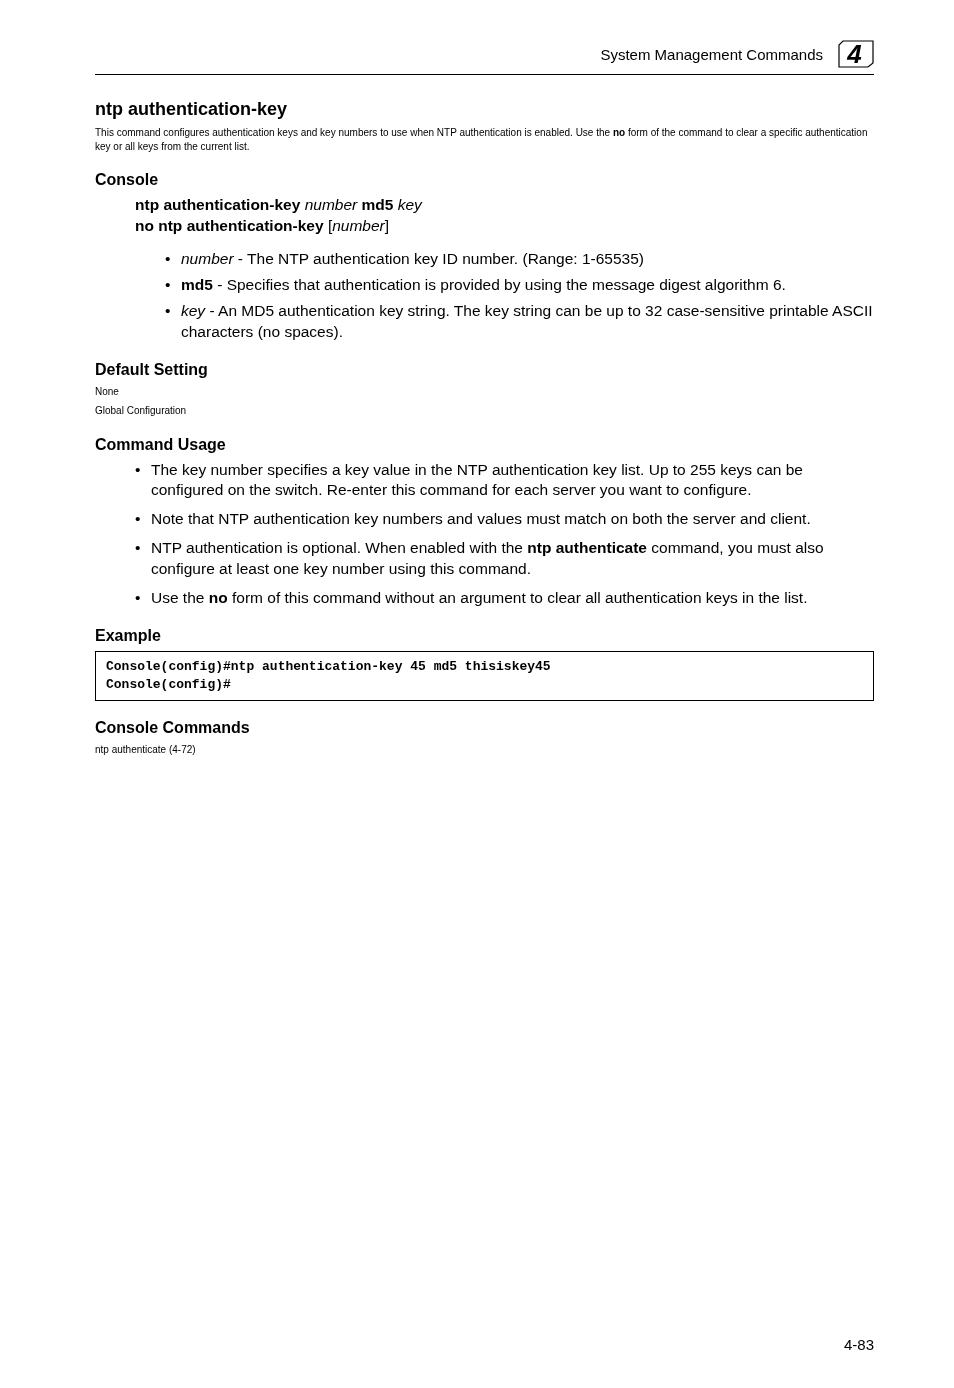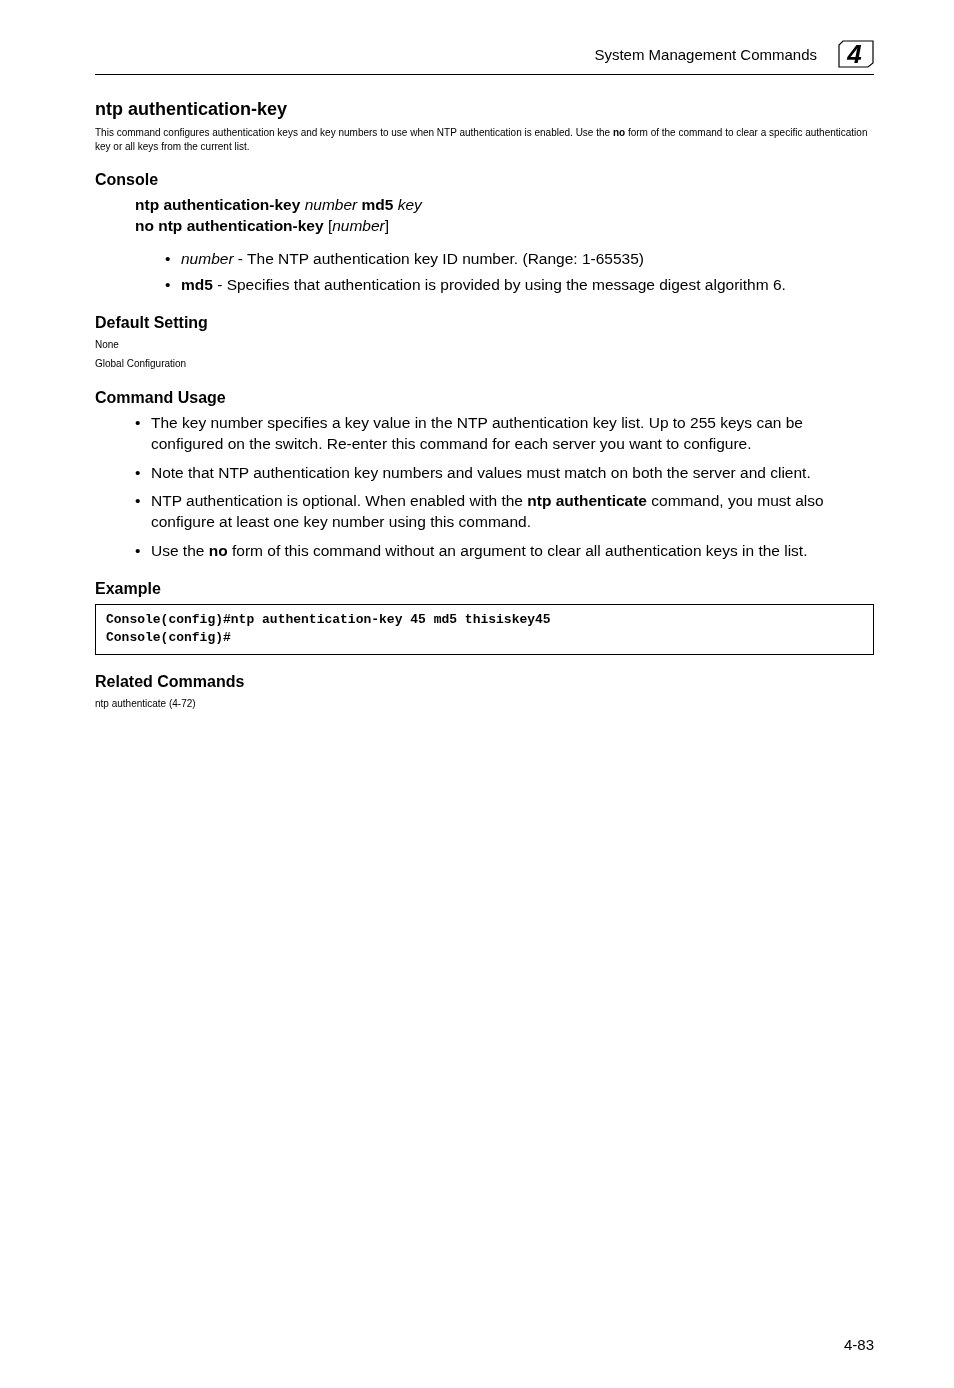--- a/index.html
+++ b/index.html
@@ -13,21 +13,21 @@
       width: 954px;
       min-height: 1388px;
       padding: 40px 80px 40px 95px;
       box-sizing: border-box;
       position: relative;
     }
     .header-line {
       display: flex;
       justify-content: flex-end;
       align-items: center;
-      gap: 21px;
+      gap: 15px;
       margin-bottom: 6px;
       text-align: right;
     }
     .header-text {
       font-size: 15px;
       color: #000;
     }
     .chapter-badge {
       width: 36px;
       height: 28px;
@@ -174,20 +174,23 @@
       <span class="bold">no ntp authentication-key</span><span> [</span><span class="italic">number</span><span>]</span>
     </div>
   </div>
   <ul class="bullet-list">
     <li>
       <span class="italic">number</span><span> - The NTP authentication key ID number. (Range: 1-65535)</span>
     </li>
     <li>
       <span class="bold">md5</span><span> - Specifies that authentication is provided by using the message digest algorithm 6.</span>
     </li>
+    <li>
+      <span class="italic">key</span><span> - An MD5 authentication key string. The key string can be up to 32 case-sensitive printable ASCII characters (no spaces).</span>
+    </li>
   </ul>
 
   <h3 class="subheading">Default Setting</h3>
   <p class="body-text indent-1">None</p>
 
   <p class="body-text indent-1">Global Configuration</p>
 
   <h3 class="subheading">Command Usage</h3>
   <ul class="bullet-list-2">
     <li>
@@ -201,17 +204,17 @@
     </li>
     <li>
       <span>Use the </span><span class="bold">no</span><span> form of this command without an argument to clear all authentication keys in the list.</span>
     </li>
   </ul>
 
   <h3 class="subheading">Example</h3>
   <div class="code-block">Console(config)#ntp authentication-key 45 md5 thisiskey45
 Console(config)#</div>
 
-  <h3 class="subheading">Related Commands</h3>
+  <h3 class="subheading">Console Commands</h3>
   <p class="body-text indent-1">ntp authenticate (4-72)</p>
 
   <div class="page-number">4-83</div>
 </div>
 
 </body></html>

